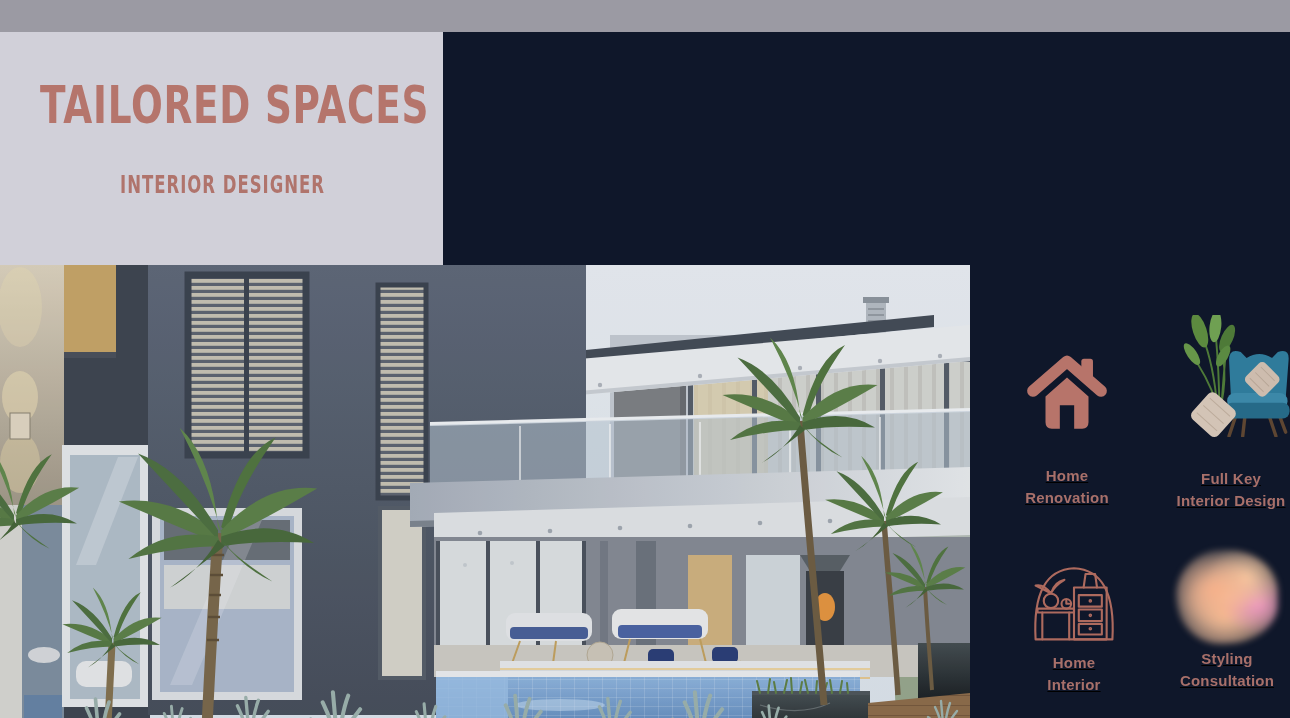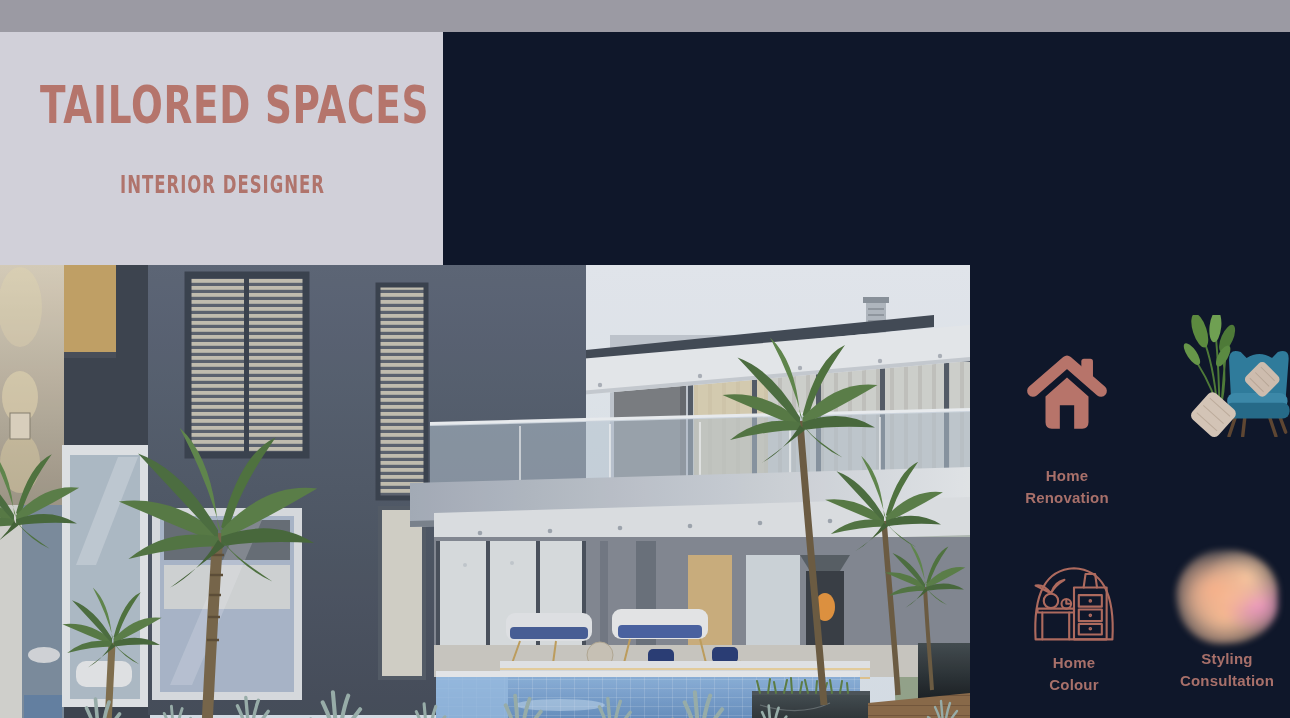--- a/index.html
+++ b/index.html
@@ -8,21 +8,21 @@
   .left-panel{position:absolute;left:0;top:0;width:443px;height:718px;background:#d1d0d9;}
   .brand{position:absolute;left:40px;top:46px;z-index:4;}
   .brand h1{margin:0;font-family:"DejaVu Sans",sans-serif;font-weight:800;
     font-size:52px;line-height:1.05;color:#b5756c;letter-spacing:1px;white-space:nowrap;
     transform:scaleX(.72);transform-origin:left top;}
   .brand .subtitle{position:absolute;left:80px;top:92px;margin:0;white-space:nowrap;
     font-family:"DejaVu Sans",sans-serif;font-weight:800;font-size:25px;color:#b0746c;
     letter-spacing:1.5px;transform:scaleX(.66);transform-origin:left top;}
   .hero{position:absolute;left:0;top:233px;width:970px;height:485px;margin:0;z-index:2;}
   .hero svg{display:block;}
-  .svc{position:absolute;display:flex;flex-direction:column;align-items:center;z-index:3;}
+  .svc{position:absolute;display:flex;flex-direction:column;align-items:center;z-index:3;text-decoration:underline;}
   #svc1{left:1012px;top:315px;width:110px;}
   #svc2{left:1156px;top:283px;width:150px;}
   #svc3{left:1014px;top:522px;width:120px;}
   #svc4{left:1152px;top:518px;width:150px;}
   #svc1 .gap{height:30px;} #svc2 .gap{height:31px;}
   #svc3 .gap{height:8px;}  #svc4 .gap{height:4px;}
   .svc .label{font-weight:700;font-size:15px;line-height:1.45;color:#a8706a;
     text-align:center;letter-spacing:.2px;}
   .svc .label span{display:block;}
   .blob{width:102px;height:94px;border-radius:48% 52% 55% 45%/52% 48% 45% 55%;
@@ -333,20 +333,24 @@
       <g transform="rotate(45 92 66)">
         <rect x="78" y="52" width="28" height="28" rx="5" fill="#cdbcae"></rect>
         <path d="M82 58h20M82 66h20M82 74h20" stroke="#b7a697" stroke-width="1"></path>
       </g>
       <g transform="rotate(42 42 102)">
         <rect x="24" y="84" width="36" height="36" rx="6" fill="#d3c4b6"></rect>
         <path d="M28 92h28M28 102h28M28 112h28" stroke="#bcab9b" stroke-width="1"></path>
       </g>
     </svg>
     <div class="gap"></div>
+    <div class="label">
+      <span>Full Key</span>
+        <span>Interior Design</span>
+    </div>
   </div>
 
   <div class="svc" id="svc3">
     <svg width="96" height="90" viewBox="0 0 100 92" fill="none" stroke="#ad6a5e" stroke-width="2.2" stroke-linecap="round" stroke-linejoin="round">
       <path d="M10 88 Q6 16 50 14 Q94 16 90 88 Z"></path>
       <rect x="50" y="34" width="34" height="54"></rect>
       <rect x="55" y="42" width="24" height="12"></rect>
         <rect x="55" y="57" width="24" height="12"></rect>
       <rect x="55" y="72" width="24" height="11"></rect>
       <circle cx="67" cy="48" r=".8"></circle>
@@ -356,21 +360,21 @@
       <rect x="12" y="56" width="38" height="4"></rect>
       <path d="M17 60 V88 M45 60 V88"></path>
       <circle cx="26" cy="48" r="7.5"></circle>
       <path d="M26 40 Q18 30 10 32 Q18 36 26 40 M26 40 Q30 28 40 26 Q30 32 26 40"></path>
       <circle cx="42" cy="51" r="5"></circle>
       <path d="M42 51 L42 47.5 M42 51 L45 51"></path>
     </svg>
     <div class="gap"></div>
     <div class="label">
       <span>Home</span>
-        <span>Colour</span>
+        <span>Interior</span>
     </div>
   </div>
 
   <div class="svc" id="svc4">
     <div class="blob"></div>
     <div class="gap"></div>
     <div class="label">
       <span>Styling</span>
         <span>Consultation</span>
     </div>

